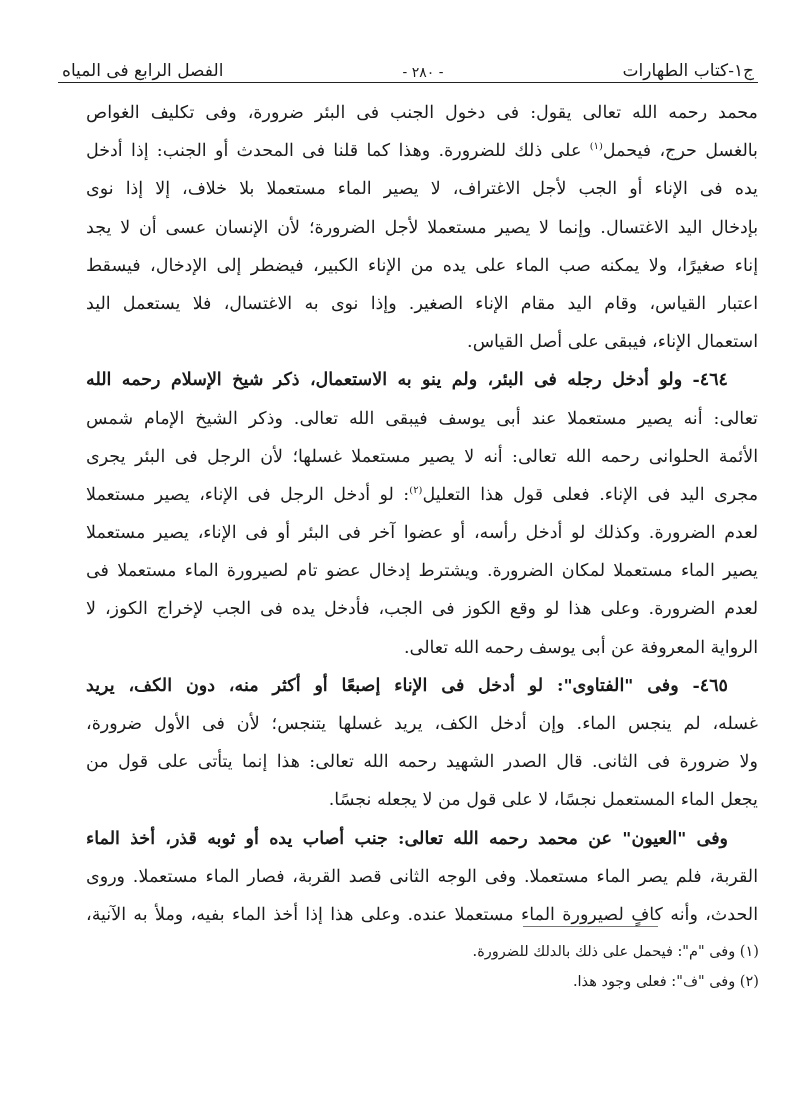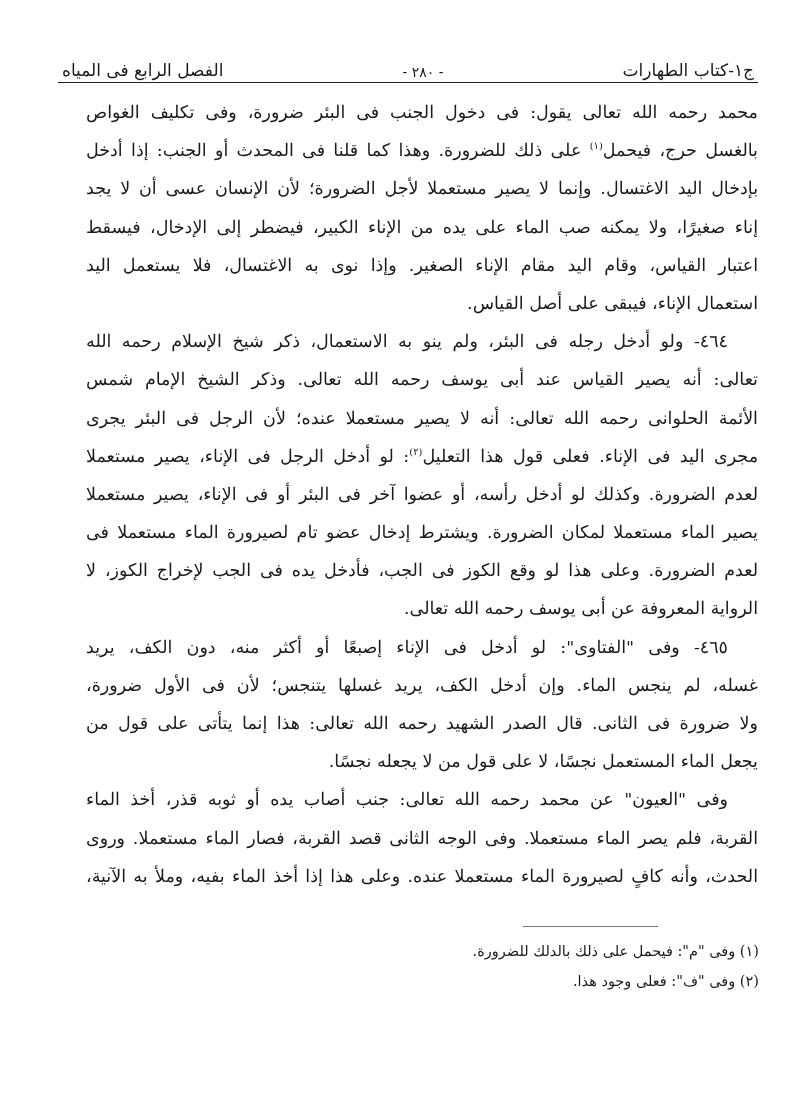--- a/index.html
+++ b/index.html
@@ -46,20 +46,21 @@
     text-align: justify;
     text-align-last: justify;
     white-space: nowrap;
     overflow: hidden;
   }
   .line.last {
     text-align-last: right;
   }
   .line.indent {
     padding-right: 30px;
+    font-weight: bold;
   }
   .line sup {
     font-size: 10px;
     line-height: 0;
   }
   .footnote-rule {
     position: absolute;
     left: 523px;
     top: 926px;
     width: 135px;
@@ -87,27 +88,28 @@
 <div class="page">
   <div class="running-header">
     <span>ج١-كتاب الطهارات</span>
     <span class="page-number">- ٢٨٠ -</span>
     <span>الفصل الرابع فى المياه</span>
   </div>
 
   <div class="body-text">
     <div class="line">محمد رحمه الله تعالى يقول: فى دخول الجنب فى البئر ضرورة، وفى تكليف الغواص</div>
     <div class="line"><span>بالغسل حرج، فيحمل</span><sup>(١)</sup> <span>على ذلك للضرورة. وهذا كما قلنا فى المحدث أو الجنب: إذا أدخل</span></div>
+    <div class="line">يده فى الإناء أو الجب لأجل الاغتراف، لا يصير الماء مستعملا بلا خلاف، إلا إذا نوى</div>
     <div class="line">بإدخال اليد الاغتسال. وإنما لا يصير مستعملا لأجل الضرورة؛ لأن الإنسان عسى أن لا يجد</div>
     <div class="line">إناء صغيرًا، ولا يمكنه صب الماء على يده من الإناء الكبير، فيضطر إلى الإدخال، فيسقط</div>
     <div class="line">اعتبار القياس، وقام اليد مقام الإناء الصغير. وإذا نوى به الاغتسال، فلا يستعمل اليد</div>
     <div class="line last">استعمال الإناء، فيبقى على أصل القياس.</div>
     <div class="line indent">٤٦٤- ولو أدخل رجله فى البئر، ولم ينو به الاستعمال، ذكر شيخ الإسلام رحمه الله</div>
-    <div class="line">تعالى: أنه يصير القياس عند أبى يوسف رحمه الله تعالى. وذكر الشيخ الإمام شمس</div>
-    <div class="line">الأئمة الحلوانى رحمه الله تعالى: أنه لا يصير مستعملا عنده؛ لأن الرجل فى البئر يجرى</div>
+    <div class="line">تعالى: أنه يصير مستعملا عند أبى يوسف فيبقى الله تعالى. وذكر الشيخ الإمام شمس</div>
+    <div class="line">الأئمة الحلوانى رحمه الله تعالى: أنه لا يصير مستعملا غسلها؛ لأن الرجل فى البئر يجرى</div>
     <div class="line"><span>مجرى اليد فى الإناء. فعلى قول هذا التعليل</span><sup>(٢)</sup><span>: لو أدخل الرجل فى الإناء، يصير مستعملا</span></div>
     <div class="line">لعدم الضرورة. وكذلك لو أدخل رأسه، أو عضوا آخر فى البئر أو فى الإناء، يصير مستعملا</div>
     <div class="line">يصير الماء مستعملا لمكان الضرورة. ويشترط إدخال عضو تام لصيرورة الماء مستعملا فى</div>
     <div class="line">لعدم الضرورة. وعلى هذا لو وقع الكوز فى الجب، فأدخل يده فى الجب لإخراج الكوز، لا</div>
     <div class="line last">الرواية المعروفة عن أبى يوسف رحمه الله تعالى.</div>
     <div class="line indent">٤٦٥- وفى "الفتاوى": لو أدخل فى الإناء إصبعًا أو أكثر منه، دون الكف، يريد</div>
     <div class="line">غسله، لم ينجس الماء. وإن أدخل الكف، يريد غسلها يتنجس؛ لأن فى الأول ضرورة،</div>
     <div class="line">ولا ضرورة فى الثانى. قال الصدر الشهيد رحمه الله تعالى: هذا إنما يتأتى على قول من</div>
     <div class="line last">يجعل الماء المستعمل نجسًا، لا على قول من لا يجعله نجسًا.</div>
     <div class="line indent">وفى "العيون" عن محمد رحمه الله تعالى: جنب أصاب يده أو ثوبه قذر، أخذ الماء</div>

